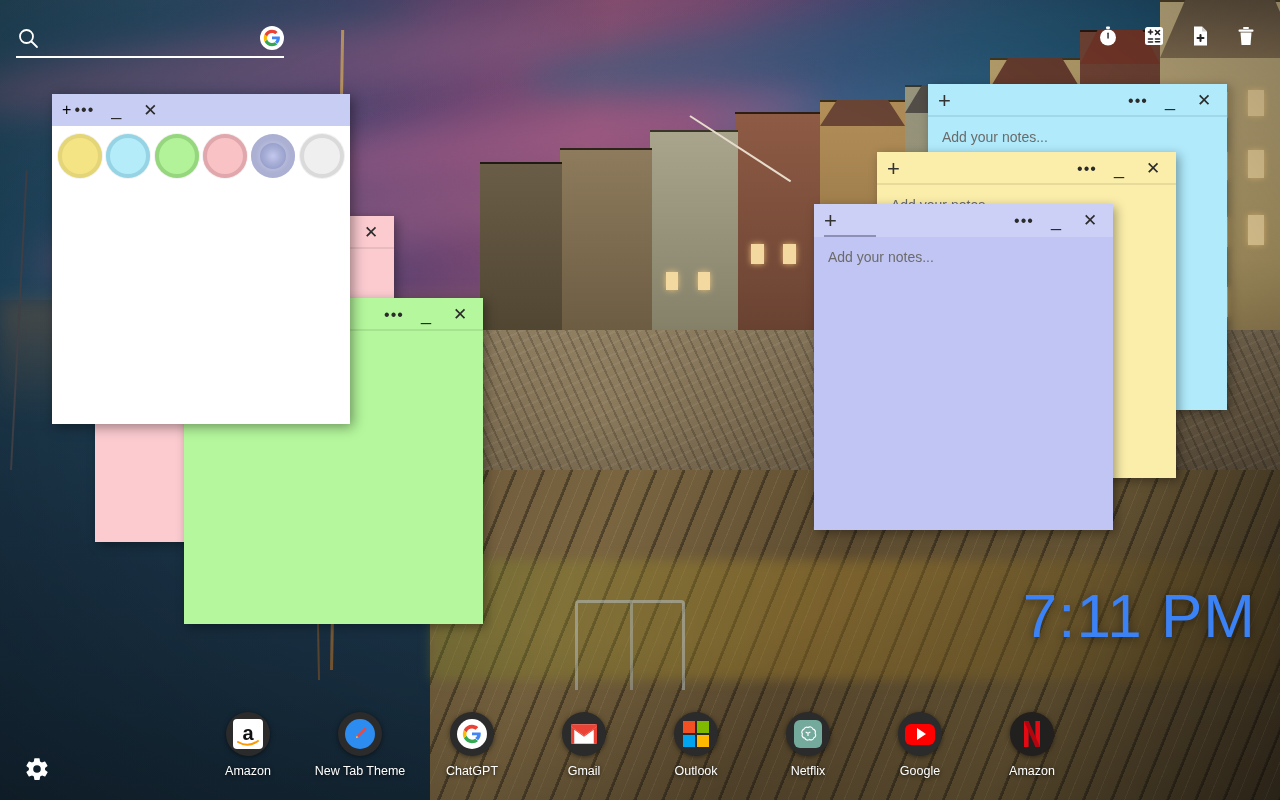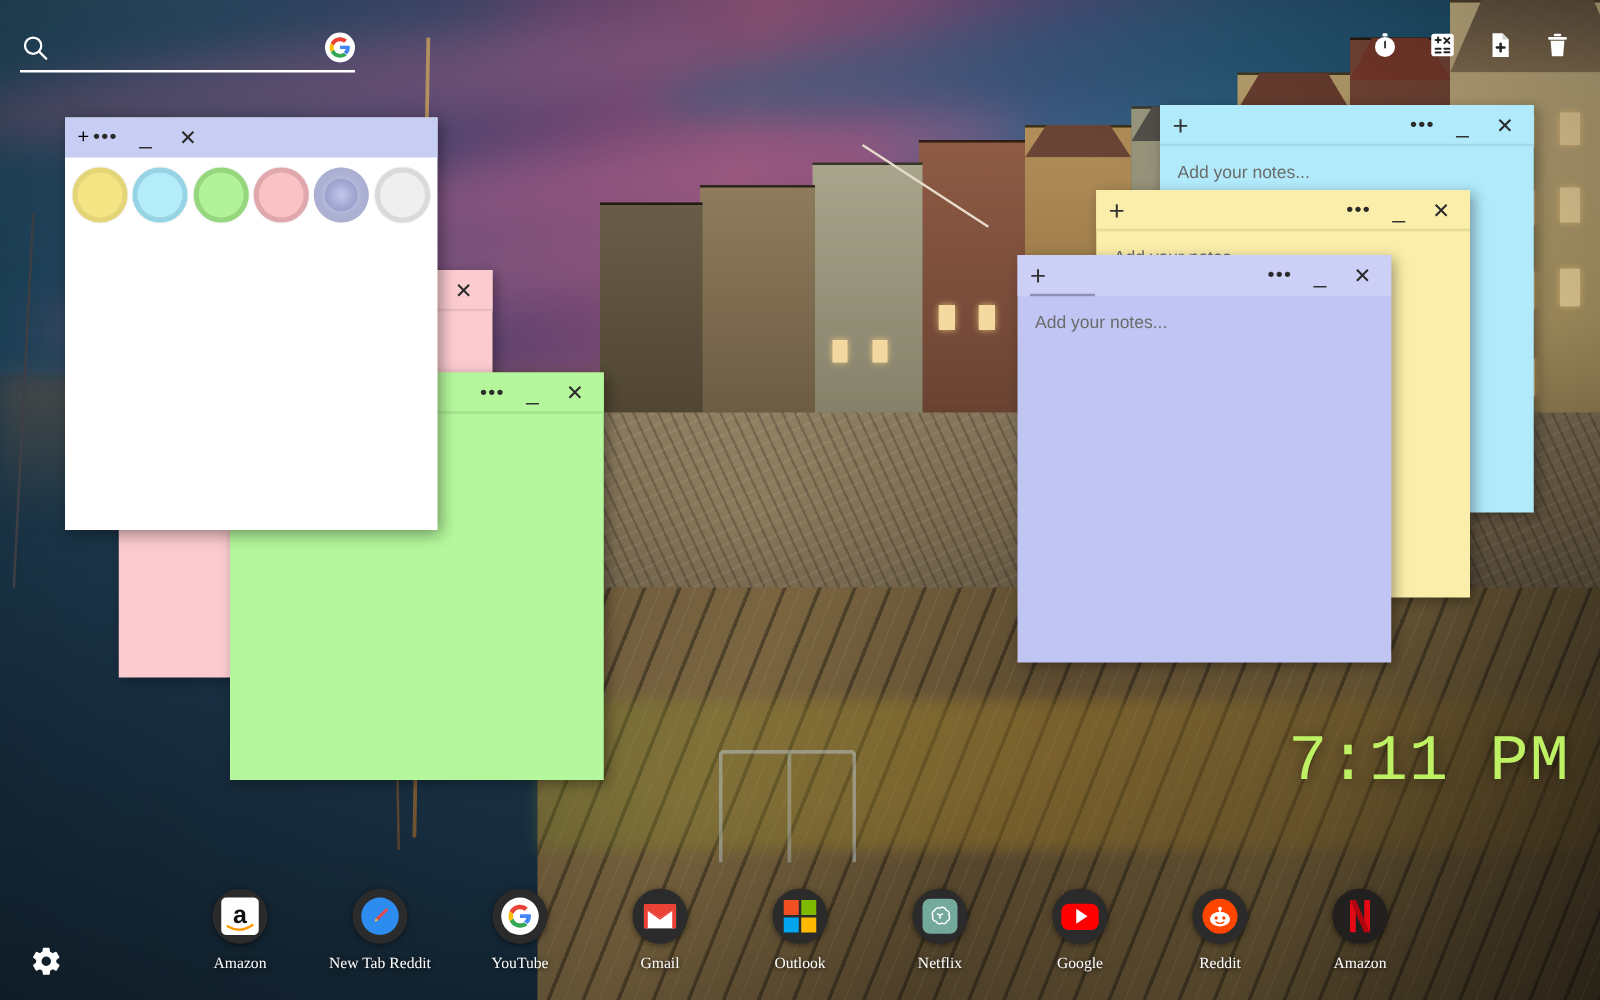--- a/index.html
+++ b/index.html
@@ -150,41 +150,41 @@
   .hdr-btn.close { font-size: 17px; }
   .note-underline {
     position: absolute; left: 10px; bottom: 0; width: 52px; height: 2px;
     background: rgba(90,90,130,.55);
   }
   .note-body { flex: 1; padding: 12px 14px; font-size: 14px; color: #6b6b6b; overflow: hidden; }
 
   
   .clock {
     position: absolute; right: 24px; top: 580px;
-    font-size: 52px; color: #bef264; letter-spacing: 1px;
+    font-size: 62px; color: #3b82f6; letter-spacing: 1px;
     text-shadow: 0 2px 10px rgba(0,0,0,.45);
-    font-family: Liberation Mono, monospace;
+    font-family: Liberation Sans, sans-serif;
   }
 
   
   .dock {
     position: absolute; left: 0; bottom: 22px; width: 1280px;
     display: flex; justify-content: center; gap: 0px;
   }
   .dock-item {
     width: 112px; display: flex; flex-direction: column; align-items: center; gap: 8px; cursor: pointer;
   }
   .dock-icon {
     width: 44px; height: 44px; border-radius: 50%;
     background: #2b2b2b;
     display: flex; align-items: center; justify-content: center;
     box-shadow: 0 1px 5px rgba(0,0,0,.5);
   }
   .dock-label {
-    font-size: 12.5px; color: #ffffff; text-shadow: 0 1px 4px rgba(0,0,0,.8); font-family: Liberation Serif, serif;
+    font-size: 12.5px; color: #ffffff; text-shadow: 0 1px 4px rgba(0,0,0,.8);
   }
   .settings-gear {
     position: absolute; left: 24px; bottom: 18px; width: 26px; height: 26px; cursor: pointer;
   }
 
   
   .picker-window {
     position: absolute; left: 52px; top: 94px; width: 298px; height: 330px;
     background: #ffffff; box-shadow: 3px 3px 12px rgba(0,0,0,.4);
     display: flex; flex-direction: column;
@@ -460,35 +460,35 @@
 
     <div class="dock-item">
       <span class="dock-icon">
         <span style="width:30px;height:30px;border-radius:50%;background:#2d8cf0;display:flex;align-items:center;justify-content:center;">
           <svg width="20" height="20" viewBox="0 0 24 24">
             <path d="M18 4 L20 6 L10 16 L7 17 L8 14 Z" fill="#e24b4b"></path>
             <path d="M8 14 L7 17 L10 16 Z" fill="#f2d14a"></path>
           </svg>
         </span>
       </span>
-      <span class="dock-label">New Tab Reddit</span>
+      <span class="dock-label">New Tab Theme</span>
     </div>
 
     <div class="dock-item">
       <span class="dock-icon">
         <span style="width:30px;height:30px;border-radius:50%;background:#ffffff;display:flex;align-items:center;justify-content:center;">
           <svg width="20" height="20" viewBox="0 0 48 48">
             <path fill="#4285F4" d="M45 24c0-1.6-.1-2.7-.4-3.9H24v7.1h12c-.2 1.9-1.5 4.7-4.4 6.6l6.8 5.3C42.4 35.5 45 30.3 45 24z"></path>
             <path fill="#34A853" d="M24 46c5.9 0 10.9-1.9 14.5-5.3l-6.8-5.3c-1.9 1.3-4.4 2.2-7.7 2.2-5.9 0-10.9-3.9-12.7-9.3l-7.1 5.5C7.8 41 15.3 46 24 46z"></path>
             <path fill="#FBBC05" d="M11.3 28.3c-.5-1.4-.8-2.8-.8-4.3s.3-3 .8-4.3l-7.1-5.5C2.8 17 2 20.4 2 24s.8 7 2.2 9.8l7.1-5.5z"></path>
             <path fill="#EA4335" d="M24 10.5c4.2 0 7 1.8 8.6 3.3l6.3-6.1C34.9 4.1 29.9 2 24 2 15.3 2 7.8 7 4.2 14.2l7.1 5.5C13.1 14.4 18.1 10.5 24 10.5z"></path>
           </svg>
         </span>
       </span>
-      <span class="dock-label">YouTube</span>
+      <span class="dock-label">ChatGPT</span>
     </div>
 
     <div class="dock-item">
       <span class="dock-icon">
         <svg width="26" height="20" viewBox="0 0 28 21">
           <rect x="0" y="0" width="28" height="21" rx="2.5" fill="#ffffff"></rect>
           <path d="M0 2.5 L14 12 L28 2.5 V0 H0 Z" fill="#ea4335"></path>
           <path d="M0 2.2 V21 H3.5 V6 L14 13.5 L24.5 6 V21 H28 V2.2 L14 12 Z" fill="#ea4335"></path>
         </svg>
       </span>
@@ -521,35 +521,20 @@
 
     <div class="dock-item">
       <span class="dock-icon">
         <span style="width:30px;height:21px;border-radius:6px;background:#ff0000;display:flex;align-items:center;justify-content:center;">
           <span style="width:0;height:0;border-left:9px solid #ffffff;border-top:6px solid transparent;border-bottom:6px solid transparent;margin-left:3px;"></span>
         </span>
       </span>
       <span class="dock-label">Google</span>
     </div>
 
-    <div class="dock-item">
-      <span class="dock-icon">
-        <span style="width:28px;height:28px;border-radius:50%;background:#ff4500;display:flex;align-items:center;justify-content:center;position:relative;">
-          <svg width="22" height="18" viewBox="0 0 24 20">
-            <ellipse cx="12" cy="12.5" rx="9" ry="6.5" fill="#ffffff"></ellipse>
-            <circle cx="8.6" cy="11.6" r="1.5" fill="#ff4500"></circle>
-            <circle cx="15.4" cy="11.6" r="1.5" fill="#ff4500"></circle>
-            <path d="M8.5 15.2c1.9 1.5 5.1 1.5 7 0" stroke="#ff4500" stroke-width="1.2" fill="none" stroke-linecap="round"></path>
-            <circle cx="12" cy="3.3" r="1.7" fill="#ffffff"></circle>
-            <line x1="12" y1="4.2" x2="12" y2="6.2" stroke="#ffffff" stroke-width="1.3"></line>
-          </svg>
-        </span>
-      </span>
-      <span class="dock-label">Reddit</span>
-    </div>
 
     <div class="dock-item">
       <span class="dock-icon" style="background:#221f1f;">
         <svg width="18" height="26" viewBox="0 0 18 26">
           <rect x="1" y="0" width="4.6" height="26" fill="#e50914"></rect>
           <rect x="12.4" y="0" width="4.6" height="26" fill="#e50914"></rect>
           <polygon points="1,0 5.6,0 17,26 12.4,26" fill="#b1060f"></polygon>
         </svg>
       </span>
       <span class="dock-label">Amazon</span>

